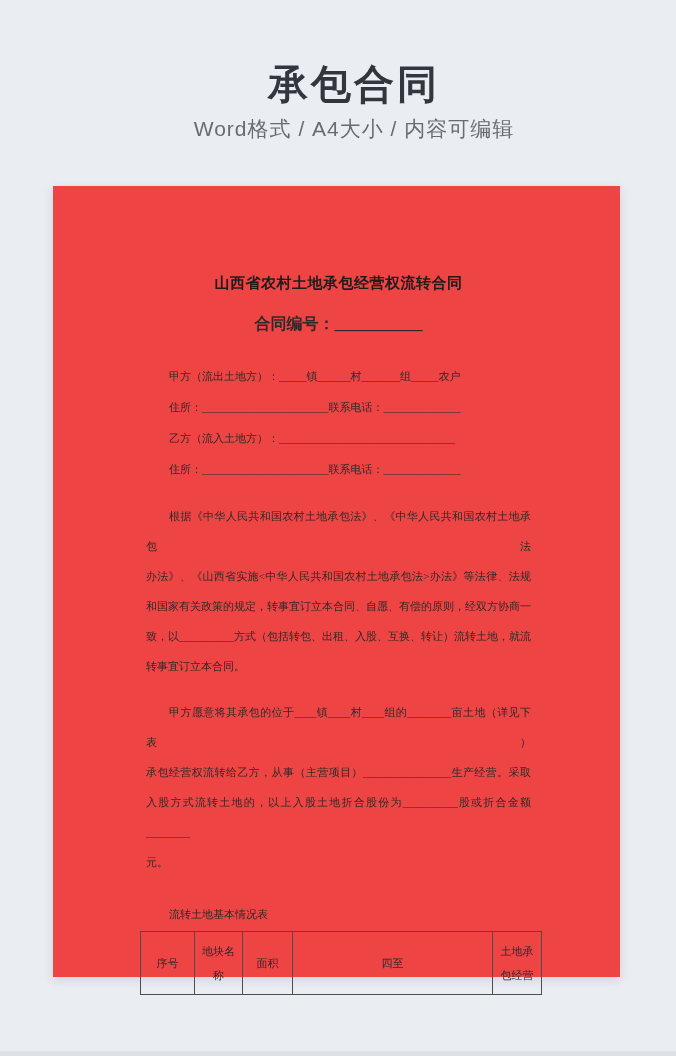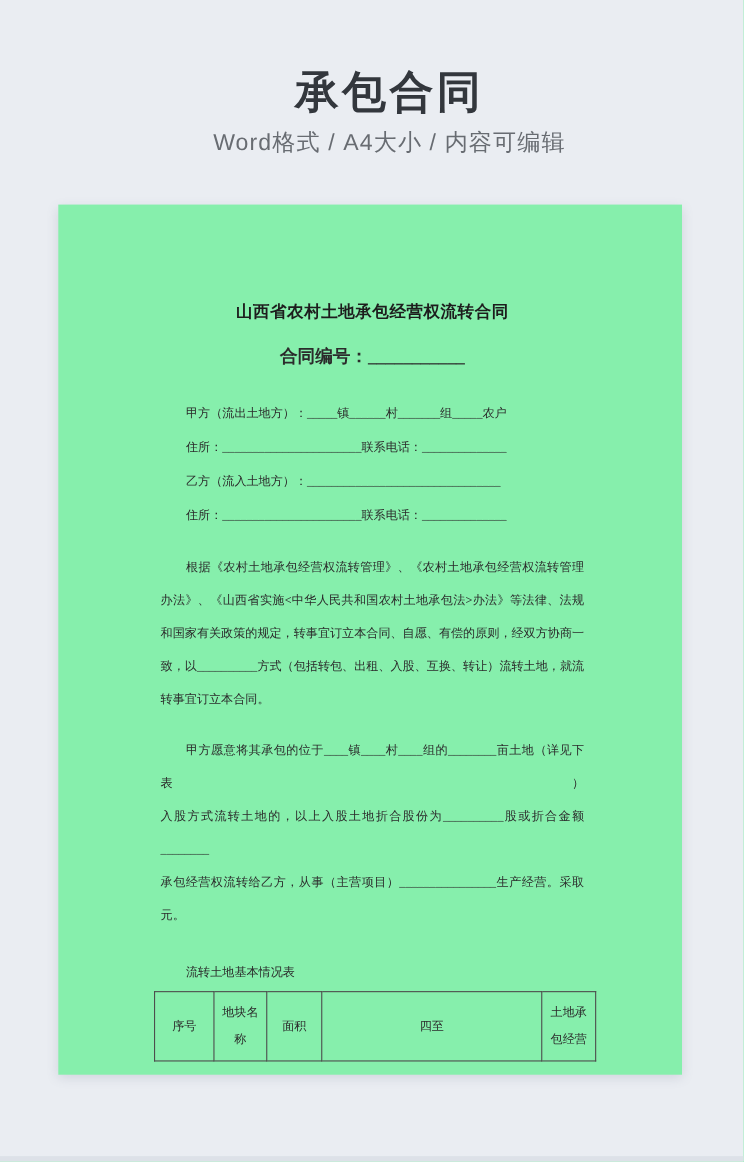--- a/index.html
+++ b/index.html
@@ -13,21 +13,21 @@
   .banner-title{
     margin-top:62px;font-size:40px;font-weight:800;color:#33373d;
     letter-spacing:3px;line-height:1.1;
   }
   .banner-subtitle{
     margin-top:9px;font-size:21px;color:#686c72;letter-spacing:1px;
   }
   
   .page{
     position:absolute;left:53px;top:186px;width:567px;height:791px;
-    background:#86efac;
+    background:#ef4444;
     box-shadow:0 3px 10px rgba(90,100,125,.18);
     box-sizing:border-box;
     padding:88px 89px 0 93px;
     font-family:"Liberation Serif", serif;
     color:#2b2b2b;font-size:11px;
   }
   .doc-title{
     text-align:center;font-weight:bold;font-size:15px;color:#1d1d1d;
     letter-spacing:.5px;margin:0 0 0 0;
   }
@@ -85,32 +85,32 @@
   <div class="contract-no">合同编号：___________</div>
 
   <div class="party-block">
     <div class="party-line">甲方（流出土地方）：_____镇______村_______组_____农户</div>
     <div class="party-line">住所：_______________________联系电话：______________</div>
     <div class="party-line">乙方（流入土地方）：________________________________</div>
     <div class="party-line">住所：_______________________联系电话：______________</div>
   </div>
 
   <div class="para">
-    <div class="line first">根据《农村土地承包经营权流转管理》、《农村土地承包经营权流转管理</div>
+    <div class="line first">根据《中华人民共和国农村土地承包法》、《中华人民共和国农村土地承包法</div>
     <div class="line">办法》、《山西省实施&lt;中华人民共和国农村土地承包法&gt;办法》等法律、法规</div>
     <div class="line">和国家有关政策的规定，转事宜订立本合同、自愿、有偿的原则，经双方协商一</div>
     <div class="line">致，以__________方式（包括转包、出租、入股、互换、转让）流转土地，就流</div>
     <div class="line last">转事宜订立本合同。</div>
   </div>
 
 
   <div class="para">
     <div class="line first">甲方愿意将其承包的位于____镇____村____组的________亩土地（详见下表）</div>
+    <div class="line">承包经营权流转给乙方，从事（主营项目）________________生产经营。采取</div>
     <div class="line">入股方式流转土地的，以上入股土地折合股份为__________股或折合金额________</div>
-    <div class="line">承包经营权流转给乙方，从事（主营项目）________________生产经营。采取</div>
     <div class="line last">元。</div>
   </div>
 
   <div class="table-caption">流转土地基本情况表</div>
 
   <table class="land-table">
     <tbody>
         <tr>
       <th class="col-seq">序号</th>
       <th class="col-name">

